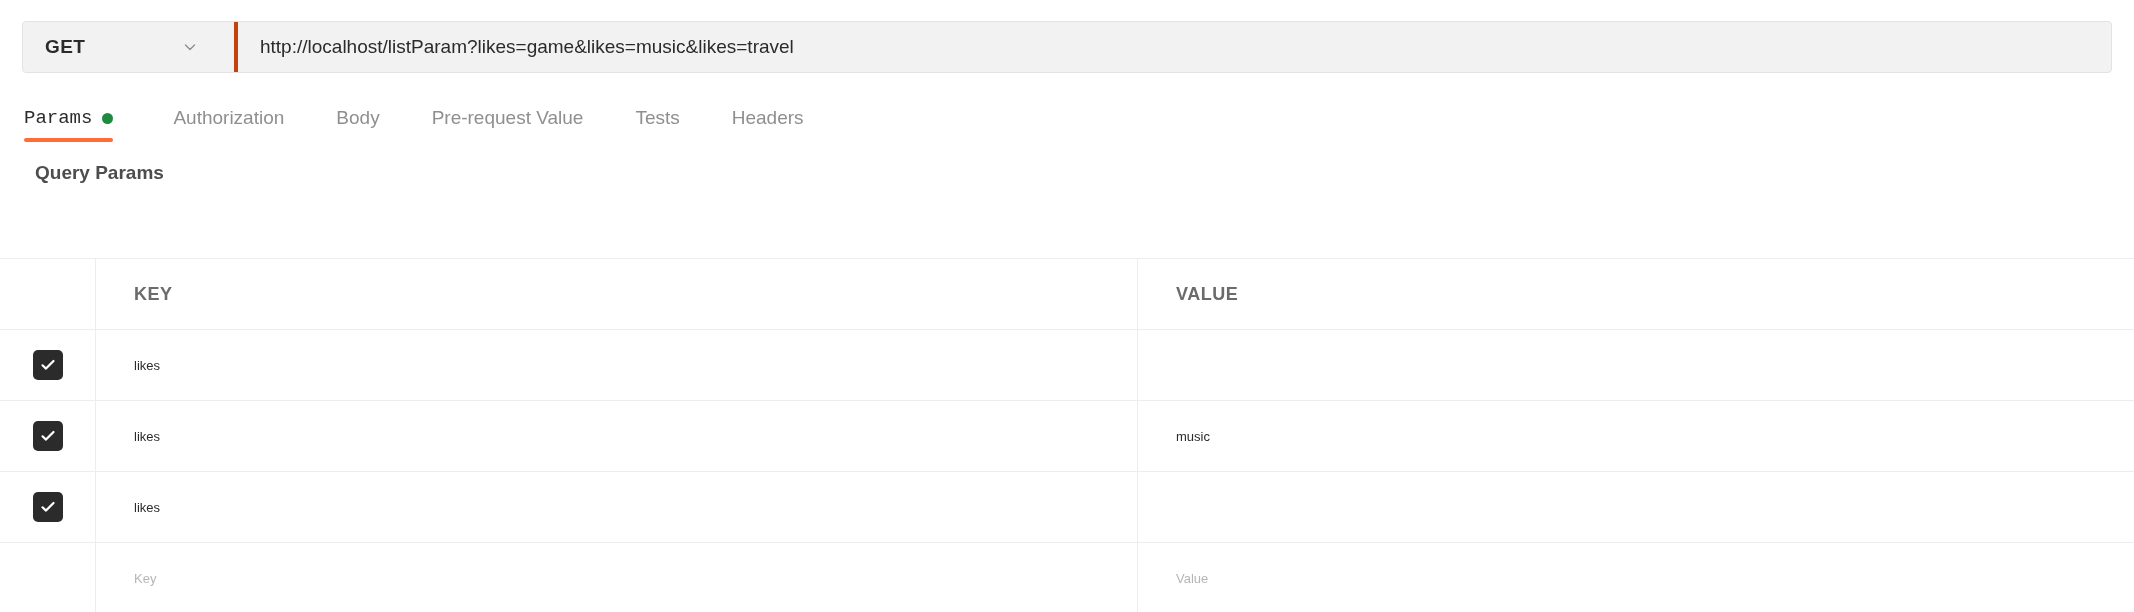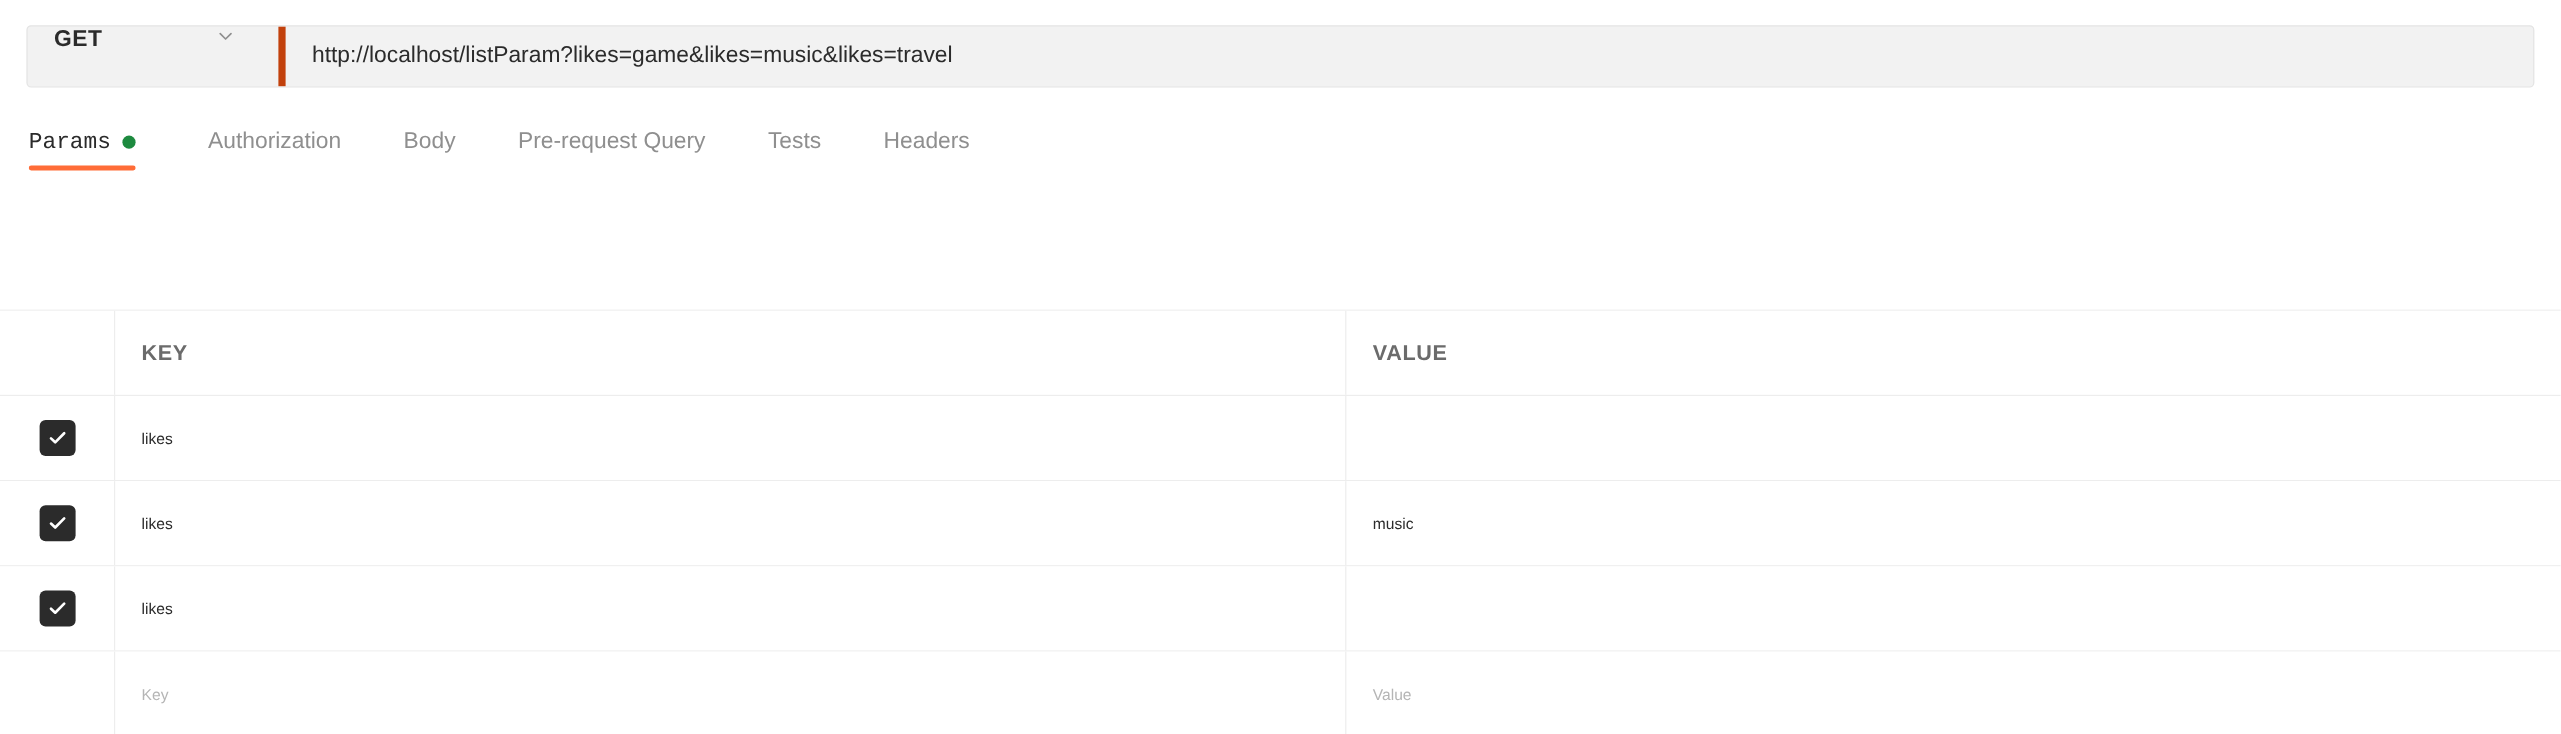--- a/index.html
+++ b/index.html
@@ -35,24 +35,25 @@
     align-items: stretch;
     height: 52px;
     background: #f2f2f2;
     border: 1px solid #e3e3e3;
     border-radius: 4px;
     overflow: hidden;
   }
 
   .method-select {
     display: flex;
+    align-items: center;
     justify-content: space-between;
     width: 215px;
     padding: 0 36px 0 22px;
-    border-right: 6px solid #c2410c;
+    border-right: 4px solid #c2410c;
     cursor: pointer;
     flex: none;
   }
 
   .method-label {
     font-size: 19px;
     font-weight: 700;
     color: #2b2b2b;
     letter-spacing: 0.4px;
   }
@@ -153,20 +154,21 @@
     width: 2134px;
     border-top: 1px solid #ededed;
   }
 
   .trow {
     display: flex;
     align-items: stretch;
     height: 71px;
     border-bottom: 1px solid #ededed;
     background: #ffffff;
+    gap: 16px;
   }
 
   .cell-check {
     width: 96px;
     flex: none;
     display: flex;
     align-items: center;
     justify-content: center;
     border-right: 1px solid #ededed;
   }
@@ -256,33 +258,34 @@
     <div class="tab">
       <span>Authorization</span>
     </div>
 
 
     <div class="tab">
       <span>Body</span>
     </div>
 
     <div class="tab">
-      <span>Pre-request Query</span>
+      <span>Pre-request Value</span>
     </div>
 
     <div class="tab">
       <span>Tests</span>
     </div>
 
     <div class="tab">
       <span>Headers</span>
     </div>
 
   </div>
 
+  <div class="section-title">Query Params</div>
 
   <div class="params-table">
 
     <div class="trow header-row">
       <div class="cell-check"></div>
       <div class="cell-key">KEY</div>
       <div class="cell-value">VALUE</div>
     </div>
 
     <div class="trow">

